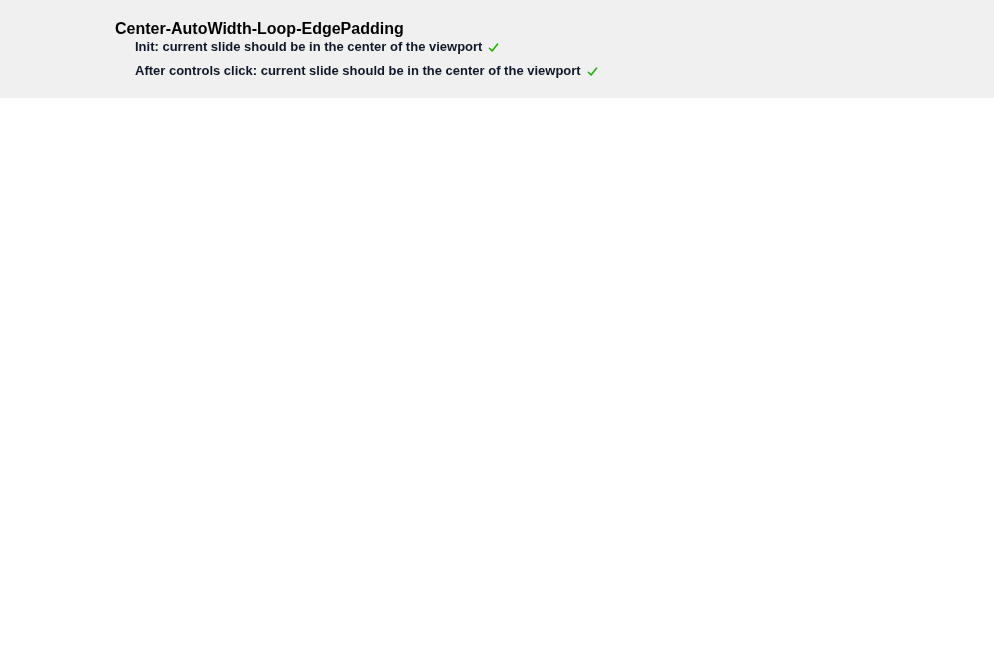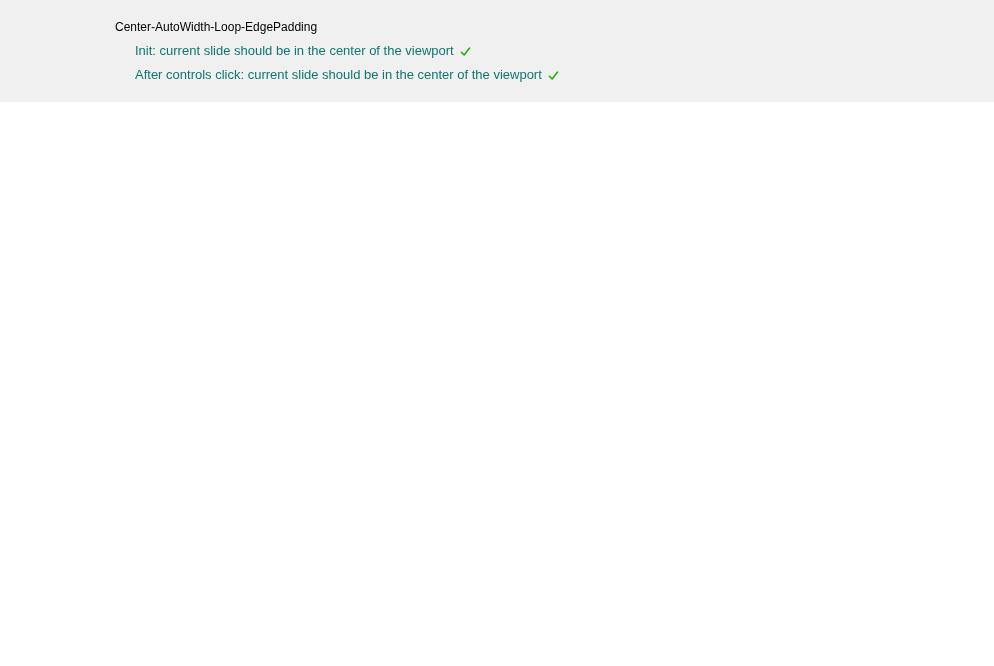--- a/index.html
+++ b/index.html
@@ -16,36 +16,37 @@
     }
     .panel {
       background: #f0f0f0;
       padding: 20px 0 18px 0;
       width: 100%;
     }
     .content {
       padding-left: 115px;
     }
     .heading {
-      font-size: 12px;
-      font-weight: normal;
+      font-size: 16px;
+      font-weight: bold;
       color: #000000;
-      margin-bottom: 8px;
+      margin-bottom: 0;
     }
     .test-list {
       padding-left: 20px;
     }
     .test-item {
-      color: #0f766e;
+      color: #0f172a;
       font-size: 13px;
       line-height: 1.4;
       margin-bottom: 6px;
       display: flex;
       align-items: center;
       gap: 6px;
+      font-weight: bold;
     }
     .test-item:last-child {
       margin-bottom: 0;
       text-align: center;
     }
     .check-icon {
       display: inline-flex;
       align-items: center;
       color: #18b400;
     }

